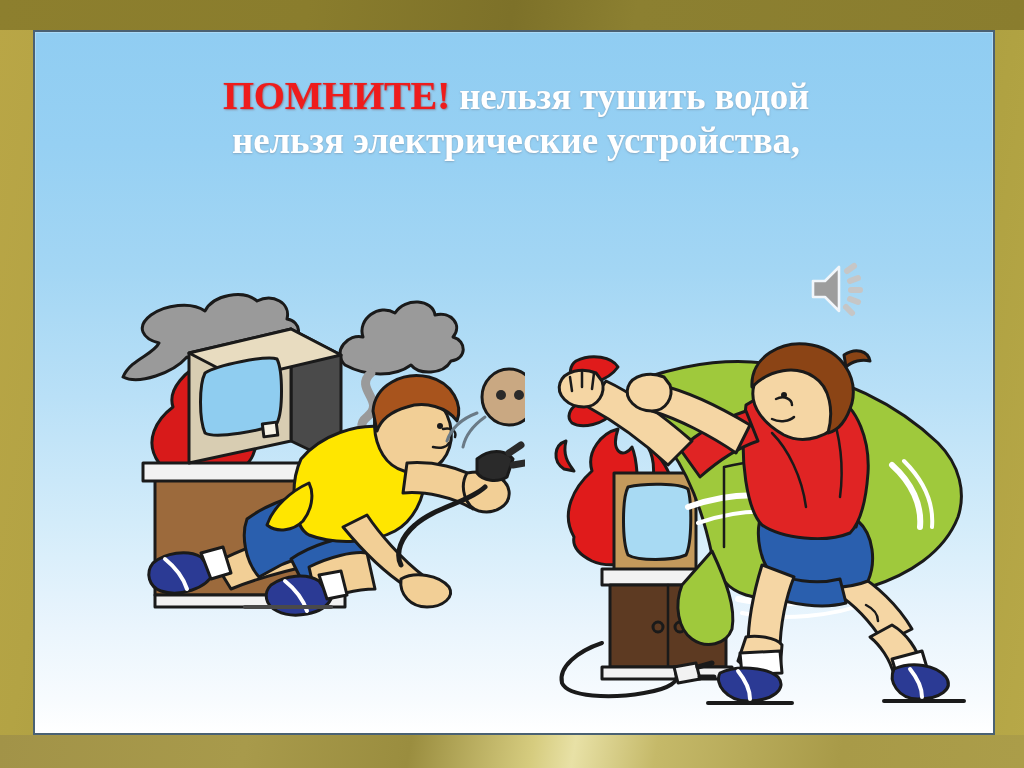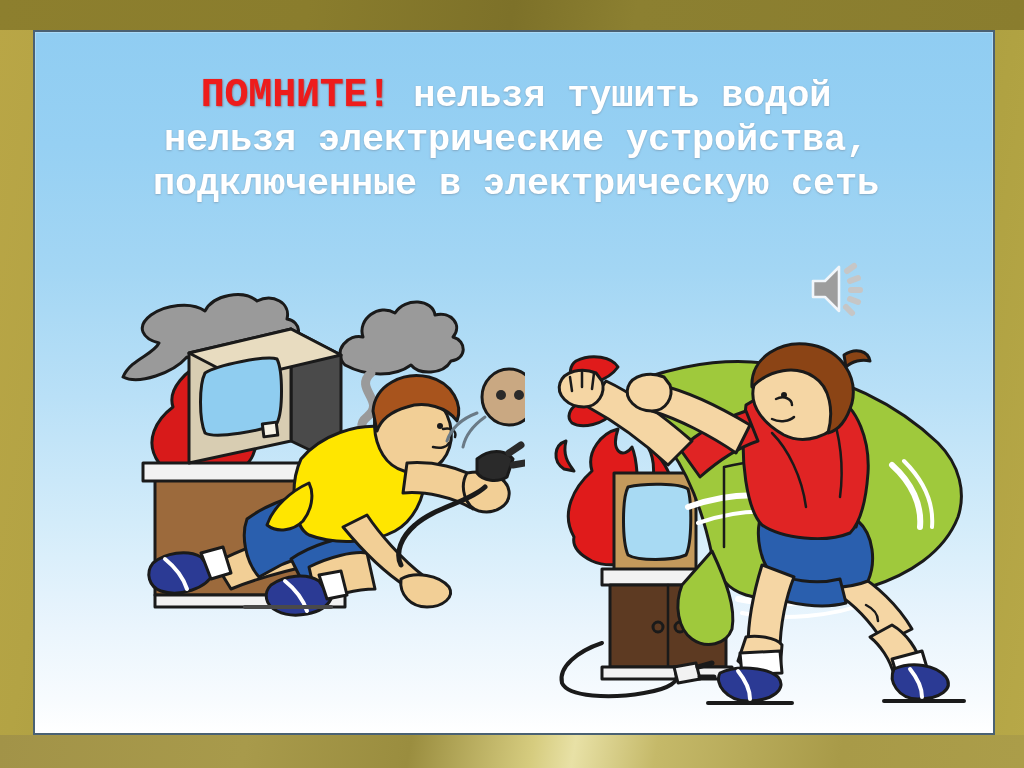--- a/index.html
+++ b/index.html
@@ -70,21 +70,21 @@
   
   #title-block {
     position: absolute;
     left: 0; top: 40px;
     width: 962px;
     text-align: center;
     line-height: 1.18;
     letter-spacing: -0.2px;
   }
   .title-line {
-    font-family: Liberation Mono, monospace;
+    font-family: Liberation Serif, serif;
     font-weight: bold;
     font-size: 37px;
     color: #ffffff;
     text-shadow:
       0 1px 2px rgba(120,150,175,0.65),
       0 0 1px rgba(150,175,195,0.6);
     white-space: nowrap;
   }
   .title-emph {
     color: #ee1c1c;
@@ -114,21 +114,20 @@
 <div id="slide-frame">
 
   <div id="frame-top-shade"></div>
   <div id="frame-bottom-shade"></div>
 
   <div id="slide">
 
     <div id="title-block">
       <div class="title-line"><span class="title-emph">ПОМНИТЕ!</span><span> нельзя тушить водой</span></div>
       <div class="title-line">нельзя электрические устройства,</div>
-      <div class="title-line">подключенные в электрическую сеть</div>
     </div>
 
     <svg id="audio-icon" viewBox="0 0 70 70">
       <g stroke="#f2f6fa" stroke-width="2.6" stroke-linejoin="round" stroke-linecap="round">
         <path d="M8 27 L20 27 L34 13 L34 57 L20 43 L8 43 Z" fill="#9d9d9d"></path>
         <path d="M42 17 L49 12" stroke="#c6c6c6" stroke-width="6"></path>
         <path d="M45 27 L53 24" stroke="#c6c6c6" stroke-width="6"></path>
         <path d="M46 36 L55 36" stroke="#c6c6c6" stroke-width="6"></path>
         <path d="M45 45 L53 48" stroke="#c6c6c6" stroke-width="6"></path>
         <path d="M41 53 L47 59" stroke="#c6c6c6" stroke-width="6"></path>

